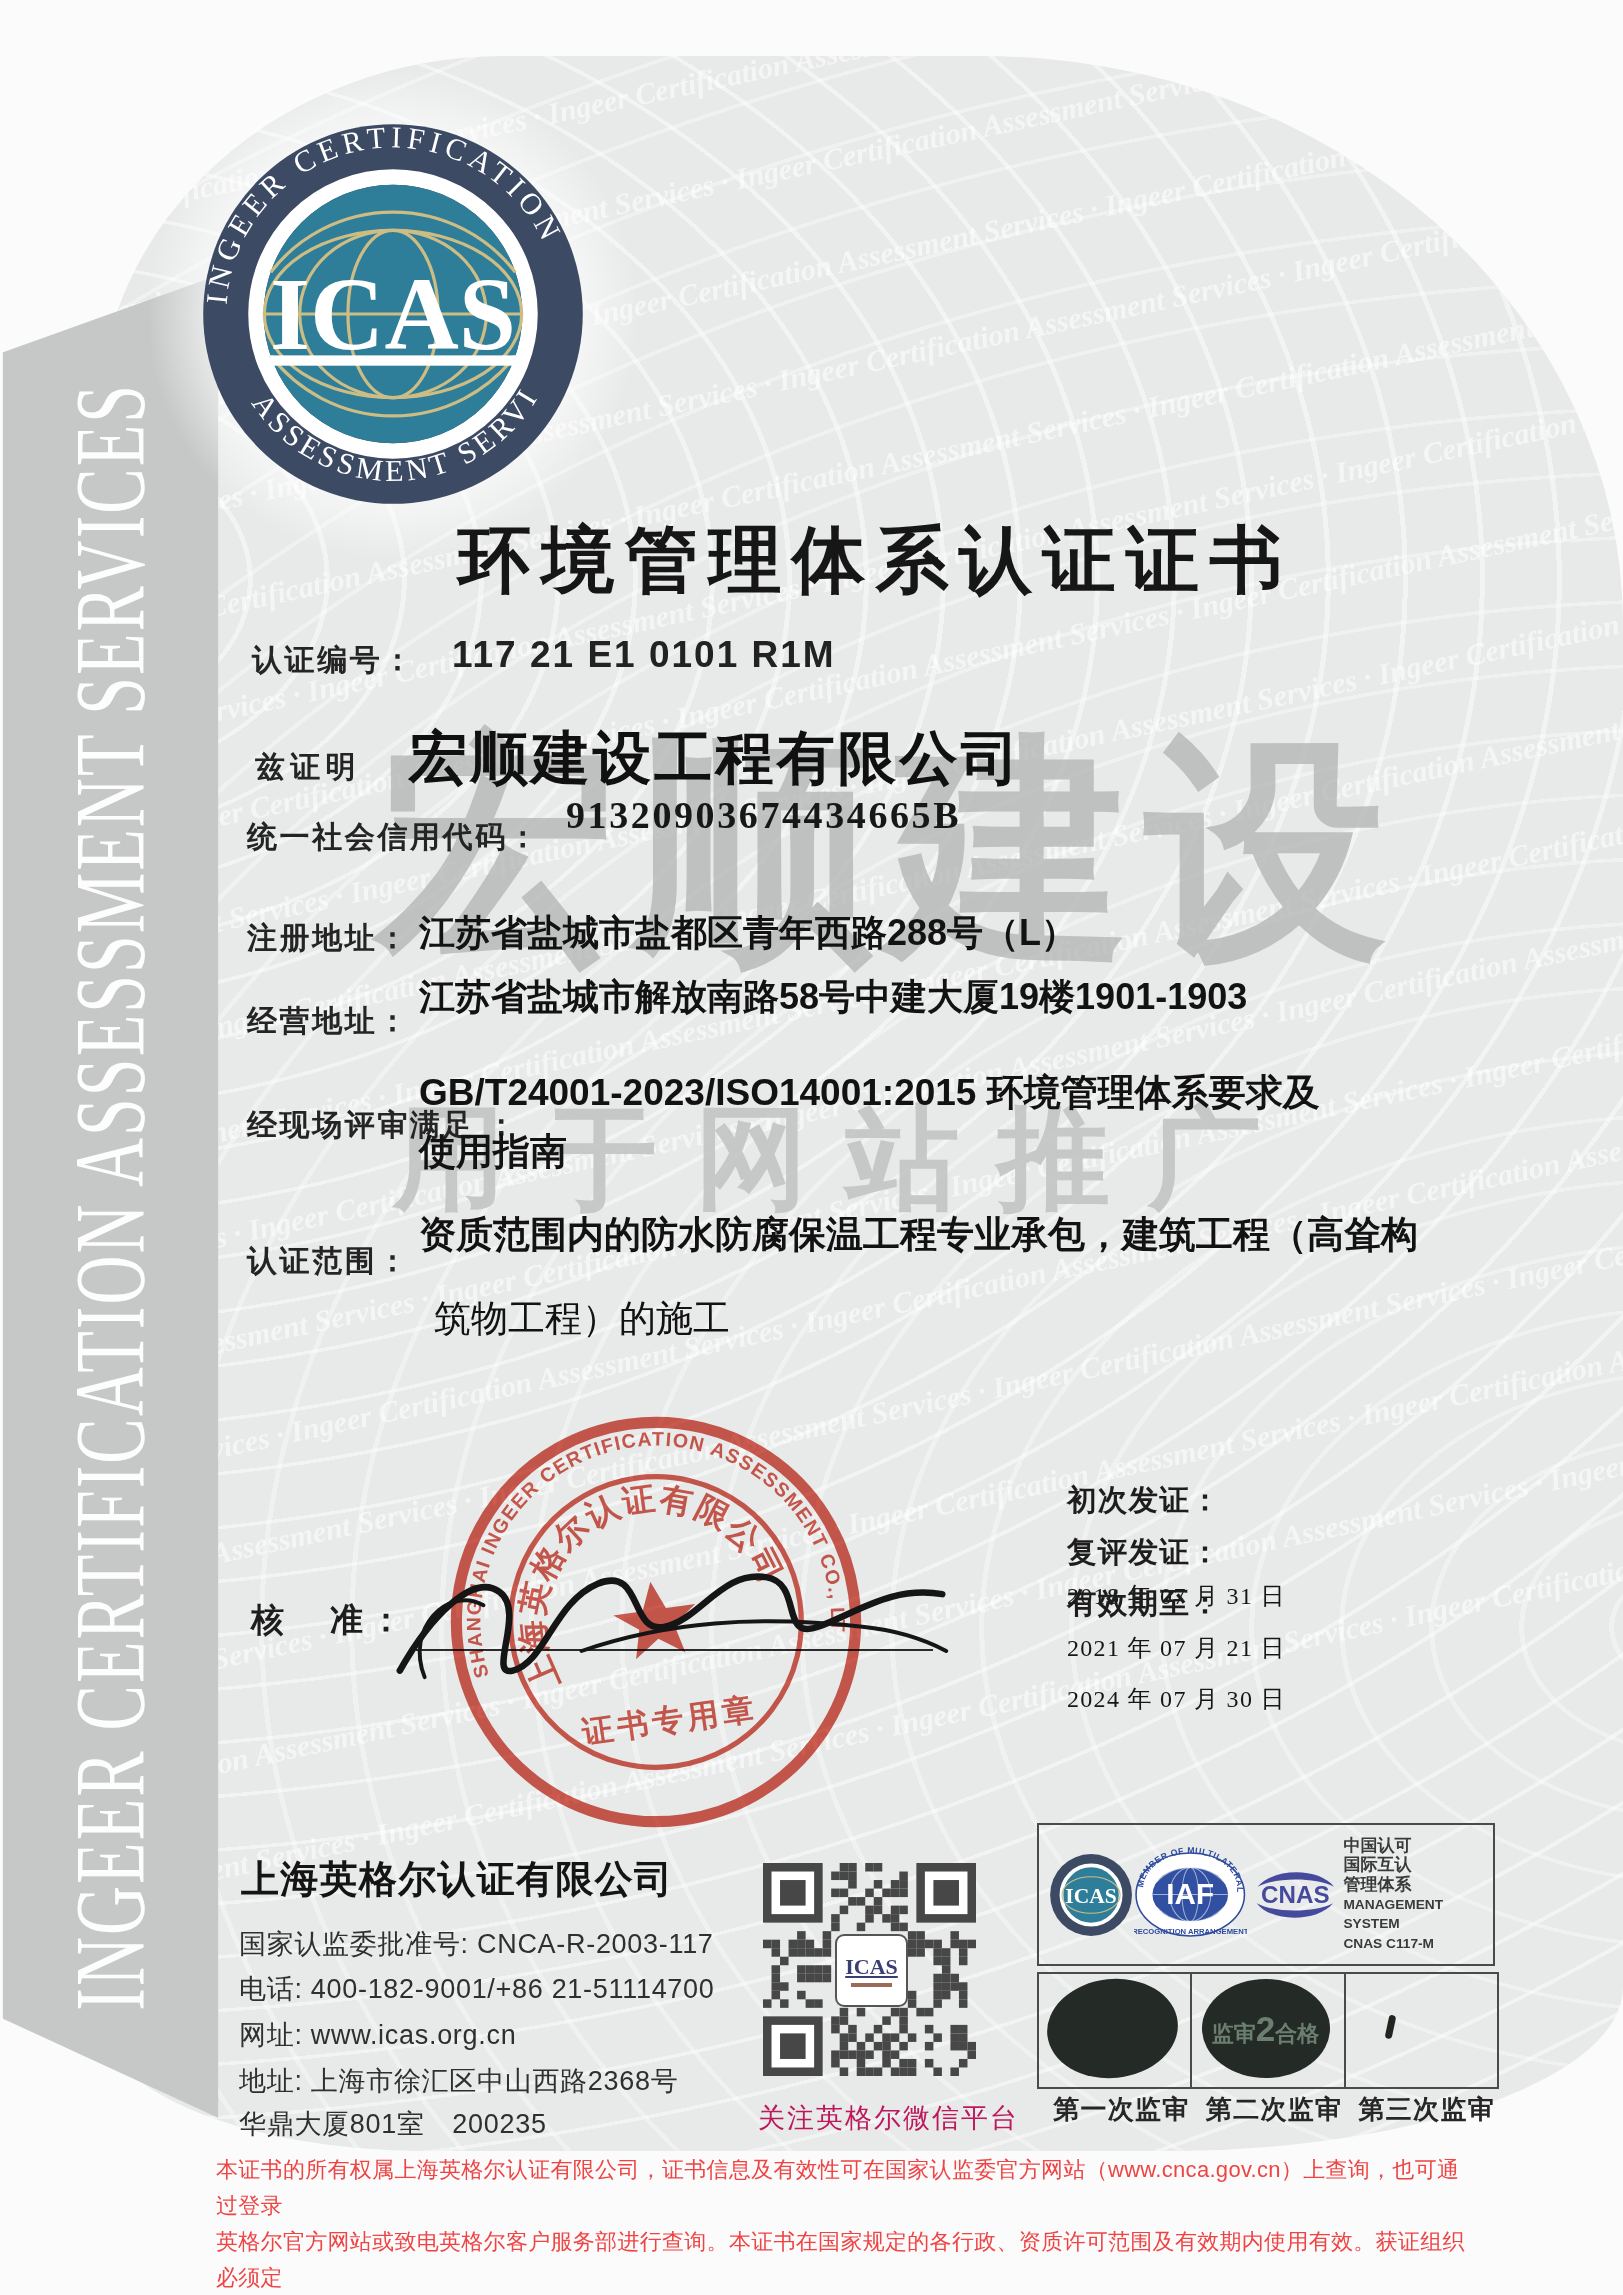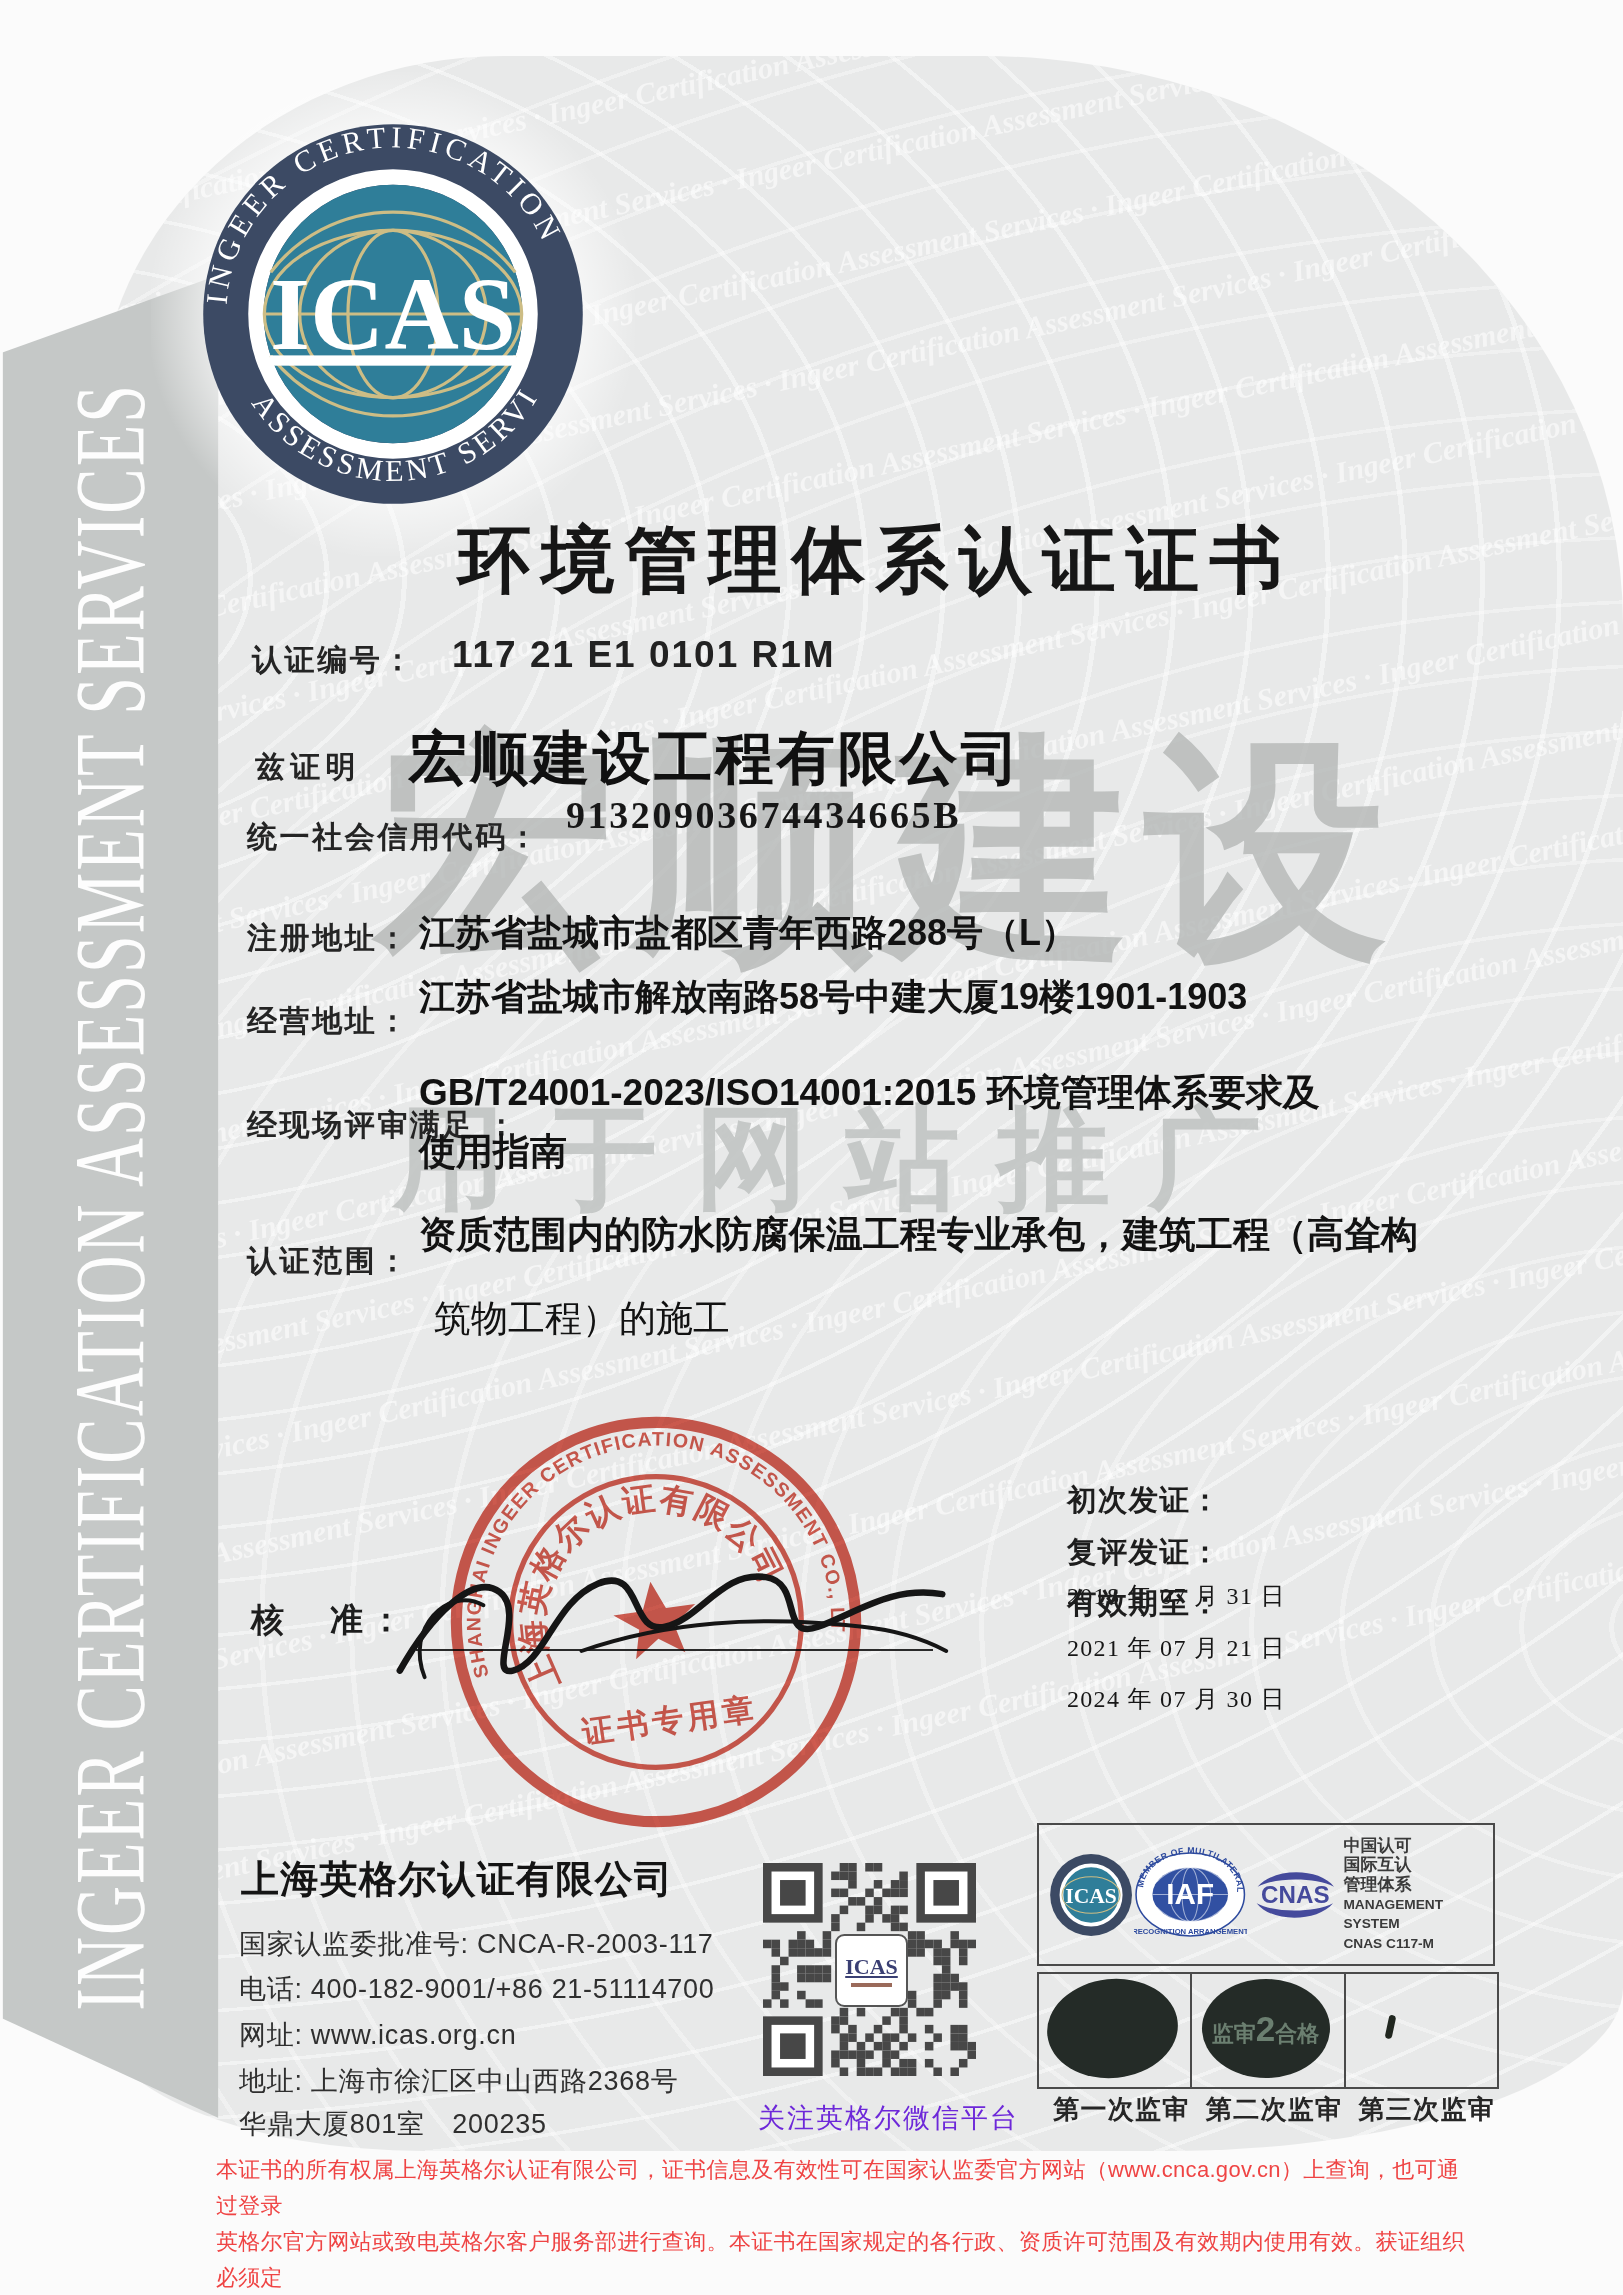--- a/index.html
+++ b/index.html
@@ -78,21 +78,21 @@
   .issuer-name{left:241px;top:1854px;font-size:38px;font-weight:bold;letter-spacing:1.3px;color:#141414;}
   .issuer-line{font-size:27px;font-weight:500;color:#2f2f2f;letter-spacing:0.7px;}
   .il0{left:239px;top:1926px;} .il1{left:239px;top:1971px;} .il2{left:239px;top:2017px;}
   .il3{left:239px;top:2063px;} .il4{left:239px;top:2106px;}
   
   .qr-box{position:absolute;left:763px;top:1863px;width:213px;height:213px;z-index:5;}
   .qr-logo{position:absolute;left:72px;top:71px;width:69px;height:69px;background:#fff;border:2px solid #555;
     border-radius:9.2px;display:flex;flex-direction:column;align-items:center;justify-content:center;gap:2.6px;}
   .qr-logo .t{font-family:"Liberation Serif",serif;font-weight:bold;font-size:22px;color:#3a3f73;text-decoration:underline;}
   .qr-logo .s{width:41px;height:3.9px;background:#9a6a5a;}
-  .qr-caption{left:758px;top:2100px;font-size:27px;font-weight:500;color:#6d28d9;letter-spacing:2px;}
+  .qr-caption{left:758px;top:2100px;font-size:27px;font-weight:500;color:#be185d;letter-spacing:2px;}
   
   .acc-box{position:absolute;left:1037px;top:1823px;width:458px;height:143px;border:2px solid #4a4a4a;z-index:5;
     display:flex;align-items:center;justify-content:space-between;padding:0 9.2px;box-sizing:border-box;background:rgba(255,255,255,.06);}
   .acc-text{display:flex;flex-direction:column;line-height:19.6px;}
   .acc-text .cn{font-size:17px;color:#3a3a3a;font-weight:600;}
   .acc-text .en{font-size:13.7px;color:#3a3a3a;font-weight:600;}
   
   .surv-box{position:absolute;left:1037px;top:1972px;width:458px;height:113px;border:2px solid #4a4a4a;z-index:5;display:flex;}
   .surv-cell{flex:1;position:relative;border-right:2px solid #4a4a4a;}
   .surv-cell:last-child{border-right:none;}

